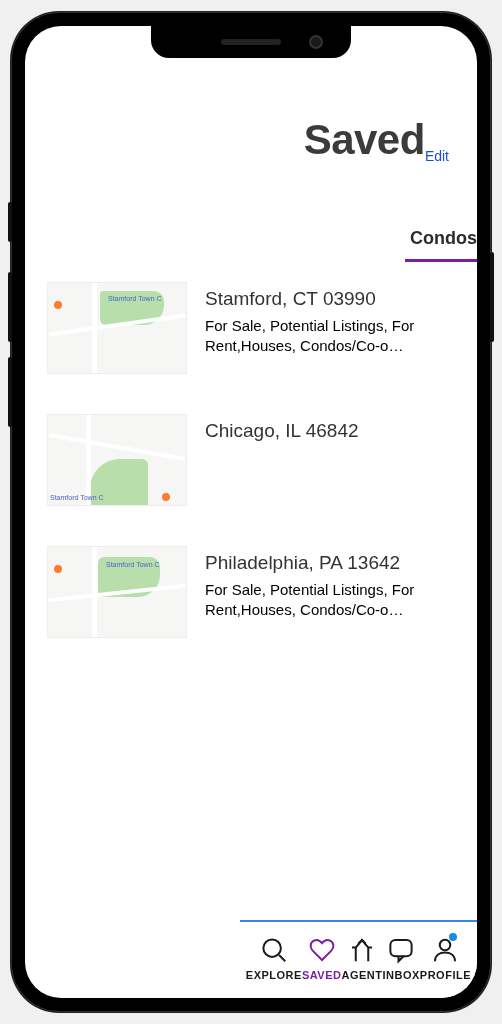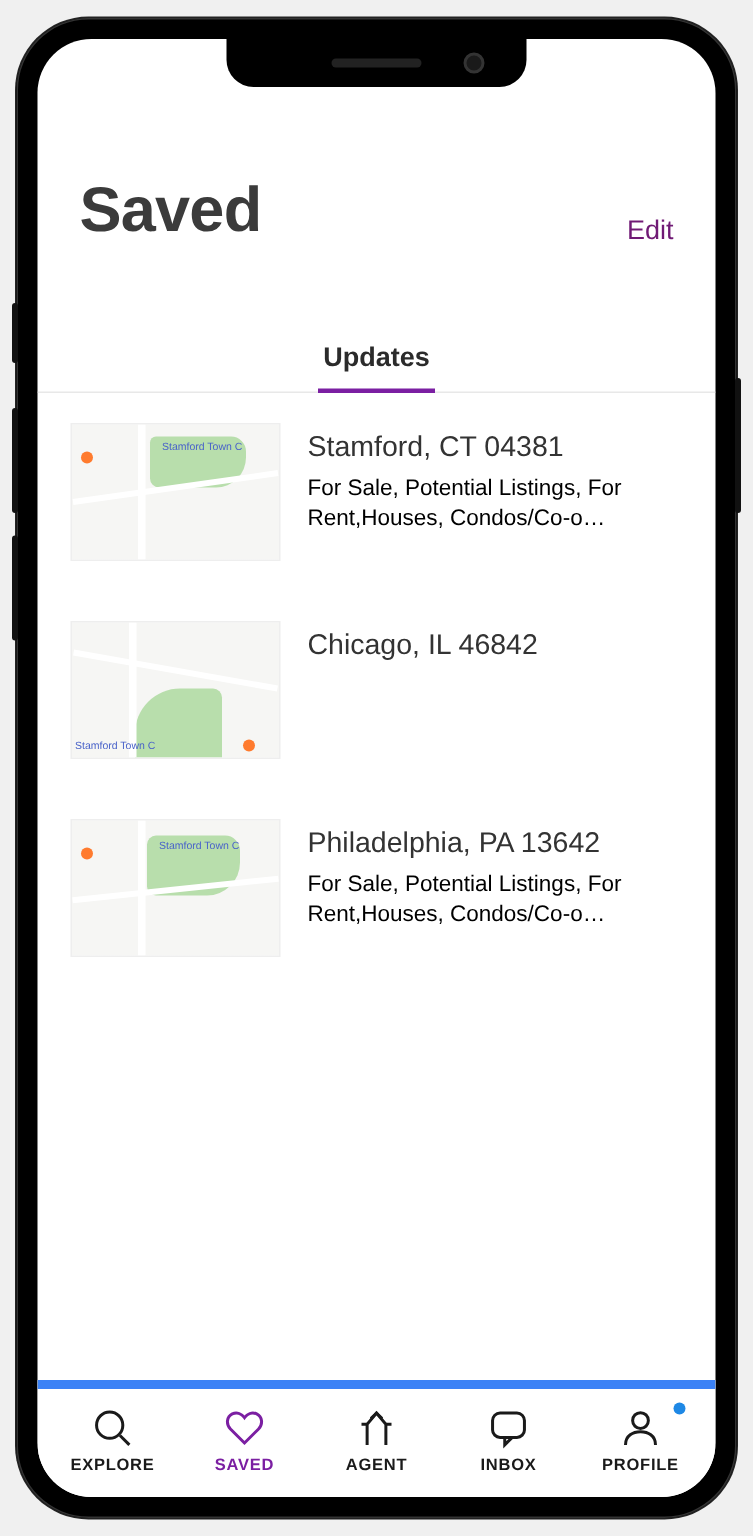--- a/index.html
+++ b/index.html
@@ -24,40 +24,40 @@
   .sb2 { left: -3px; top: 260px; width: 4px; height: 70px; }
   .sb3 { left: -3px; top: 345px; width: 4px; height: 70px; }
   .sb4 { right: -3px; top: 240px; width: 4px; height: 90px; }
 
   .screen {
     width: 100%; height: 100%;
     background: #fff;
     border-radius: 36px;
     overflow: hidden;
     position: relative;
-    display: flex; flex-direction: column;
+    display: flex; flex-direction: column; align-items: flex-end;
   }
 
   
   .notch {
     position: absolute; top: 0; left: 50%; transform: translateX(-50%);
     width: 200px; height: 32px; background: #000;
     border-bottom-left-radius: 18px; border-bottom-right-radius: 18px;
     display: flex; align-items: center; justify-content: center; gap: 30px;
   }
   .speaker { width: 60px; height: 6px; background: #222; border-radius: 3px; }
   .camera  { position: absolute; right: 28px; width: 14px; height: 14px; background: #1a1a1a; border-radius: 50%; border: 2px solid #333; }
 
   
   .header {
     padding: 90px 28px 20px 28px;
     display: flex; align-items: flex-end; justify-content: space-between;
   }
   .title { font-size: 42px; font-weight: 700; color: #3b3b3b; letter-spacing: -0.5px; }
-  .edit  { font-size: 18px; color: #701a75; font-weight: 400; }
+  .edit  { font-size: 14px; color: #1d4ed8; font-weight: 400; }
 
   
   .tabs {
     display: flex; border-bottom: 1px solid #e8e8e8; margin-top: 30px;
   }
   .tab {
     flex: 1; text-align: center; padding: 14px 0 12px; font-size: 18px;
     color: #a5a5a5; position: relative;
   }
   .tab.active { color: #2b2b2b; font-weight: 600; }
@@ -100,21 +100,21 @@
   .t3 .rd2{ top:44px;left:0;width:100%;height:4px;transform:rotate(-6deg);}
   .t3 .pin{ top:18px; left:6px; }
   .t3 .lbl1{ top:14px; left:58px; }
 
   .info { flex: 1; padding-top: 6px; min-width: 0; }
   .loc  { font-size: 19px; color: #333; margin-bottom: 6px; }
   .desc { font-size: 15px; color: #000000; line-height: 1.35; display:-webkit-box;-webkit-line-clamp:2;-webkit-box-orient:vertical;overflow:hidden;}
 
   
   .nav {
-    height: 78px; border-top: 6px solid #3b82f6; background: #fff;
+    height: 78px; border-top: 2px solid #3b82f6; background: #fff;
     display: flex; justify-content: space-around; align-items: center;
     padding: 6px 6px 10px;
   }
   .nav-item {
     flex:1; display:flex; flex-direction:column; align-items:center; gap:4px;
     font-size: 11px; font-weight:700; letter-spacing:0.5px; color:#1a1a1a;
     position: relative;
   }
   .nav-item.active { color:#7b1fa2; }
   .nav-item svg { width:30px; height:30px; }
@@ -133,35 +133,35 @@
       <div class="speaker"></div>
         <div class="camera"></div>
     </div>
 
     <div class="header">
       <div class="title">Saved</div>
       <div class="edit">Edit</div>
     </div>
 
     <div class="tabs">
-      <div class="tab active">Updates</div>
+      <div class="tab active">Condos</div>
     </div>
 
     <div class="list">
 
       <div class="item">
         <div class="thumb t1">
           <div class="g1"></div>
             <div class="rd rd1"></div>
             <div class="rd rd2"></div>
             <div class="pin"></div>
           <span class="lbl lbl1">Stamford Town C</span>
         </div>
         <div class="info">
-          <div class="loc">Stamford, CT 04381</div>
+          <div class="loc">Stamford, CT 03990</div>
           <div class="desc">For Sale, Potential Listings, For Rent,Houses, Condos/Co-o…</div>
         </div>
       </div>
 
       <div class="item">
         <div class="thumb t2">
           <div class="g1"></div>
             <div class="rd rd1"></div>
             <div class="rd rd2"></div>
             <div class="pin"></div>

